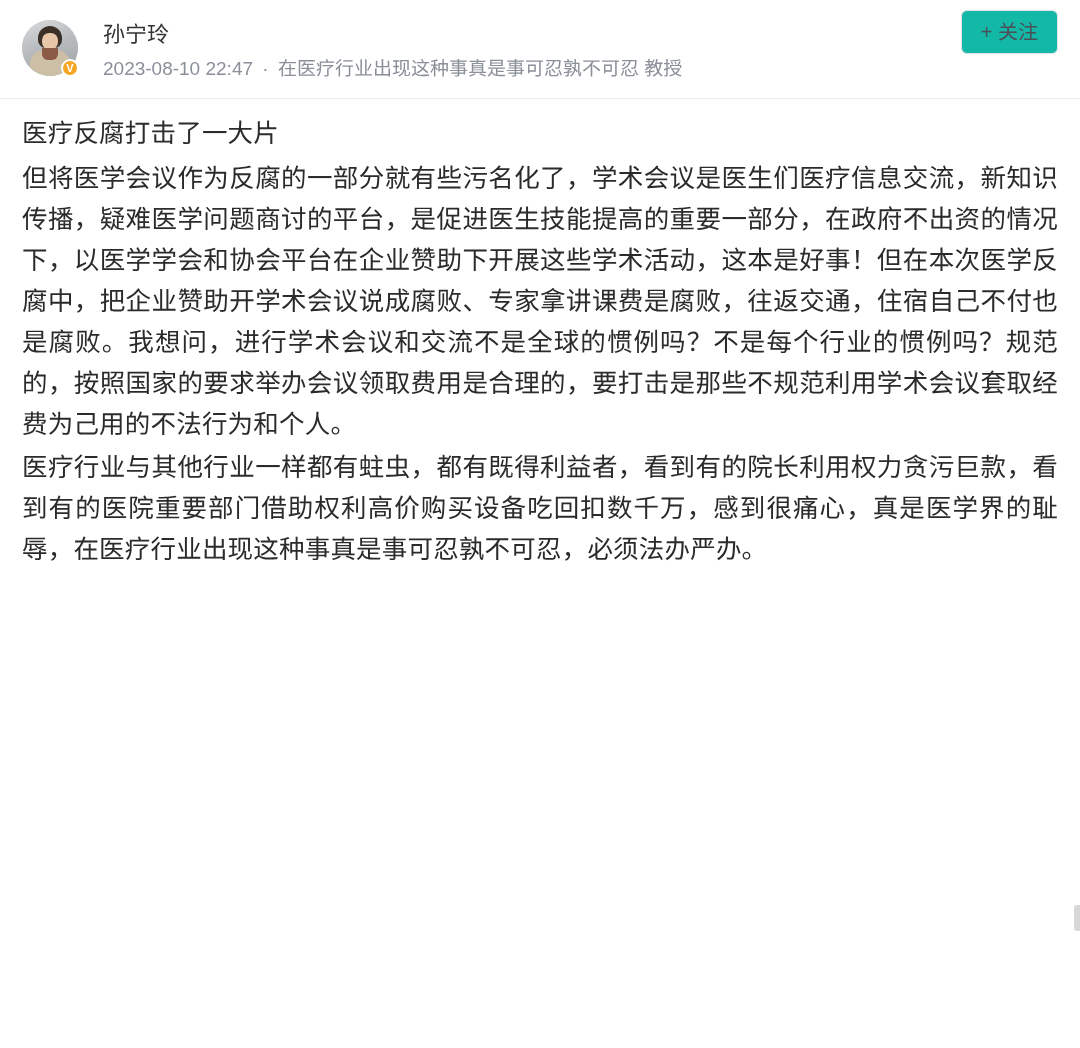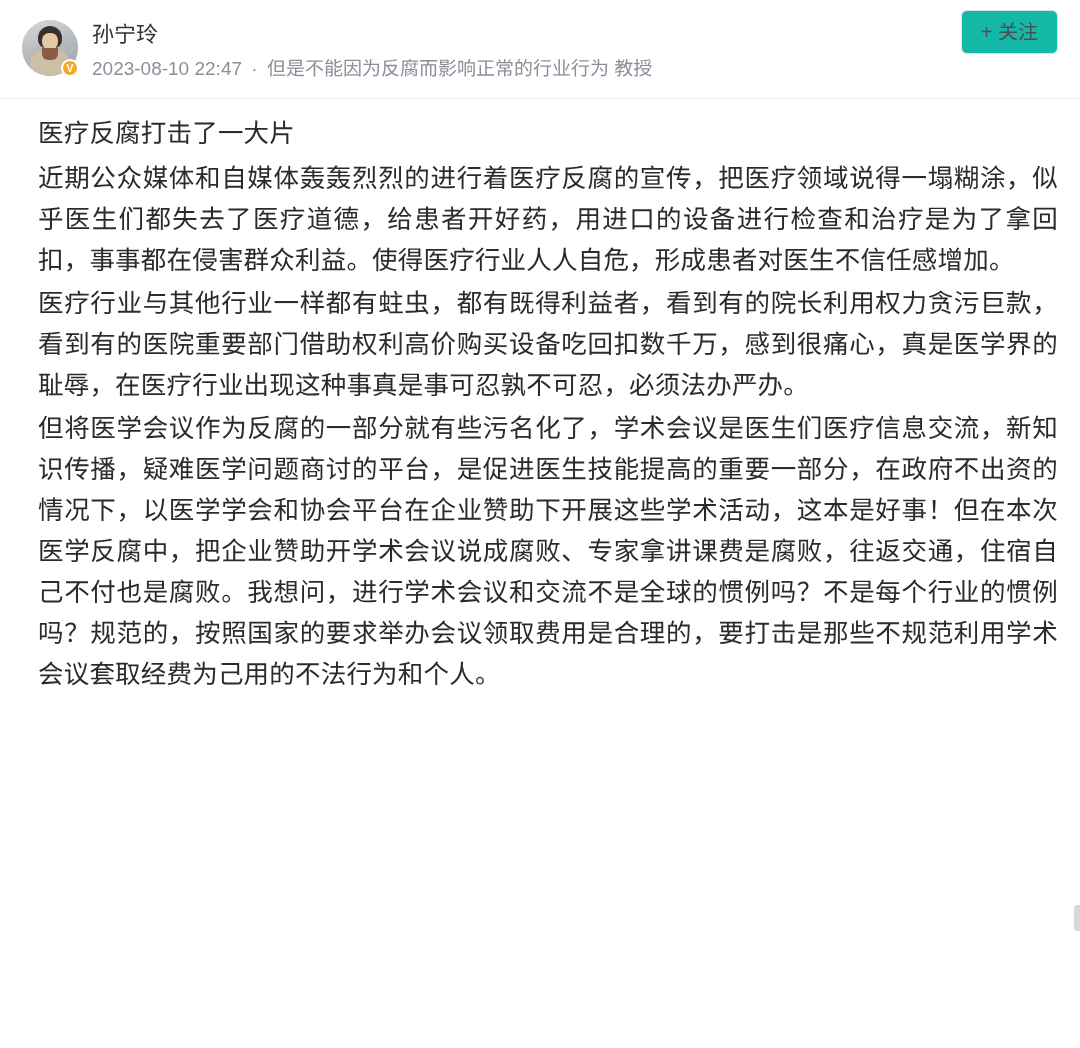--- a/index.html
+++ b/index.html
@@ -88,21 +88,21 @@
     border-radius: 50%;
     background: #f5a623;
     border: 2px solid #fff;
     color: #fff;
     font-size: 11px;
     line-height: 15px;
     text-align: center;
     font-weight: bold;
   }
   .header-text {
-    margin-left: 14px;
+    margin-left: 25px;
     padding-top: 2px;
     min-width: 0;
   }
   .username {
     font-size: 22px;
     color: #333333;
     line-height: 30px;
     white-space: nowrap;
   }
   .meta {
@@ -130,21 +130,21 @@
   .divider {
     height: 1px;
     background: #ededee;
     margin: 8px 0 0 0;
   }
   
   .post-body {
     padding: 14px 22px 0 22px;
   }
   .post-body p {
-    margin: 0 0 2px 16px;
+    margin: 0 0 2px 0;
     font-size: 25.5px;
     line-height: 41px;
     color: #2b2b2b;
     letter-spacing: 0.2px;
     text-align: justify;
     text-justify: inter-ideograph;
   }
   .post-body p.title {
     margin-bottom: 4px;
   }
@@ -175,30 +175,29 @@
         <div class="a-scarf"></div>
       </div>
       <div class="verify-badge">V</div>
     </div>
 
     <div class="header-text">
       <div class="username">孙宁玲</div>
       <div class="meta">
         <span>2023-08-10 22:47</span>
         <span class="dot">·</span>
-        <span>但是不能因为反腐而影响正常的行业行为 教授</span>
+        <span>在医疗行业出现这种事真是事可忍孰不可忍 教授</span>
       </div>
     </div>
 
     <button class="follow-btn">+ 关注</button>
   </div>
 
   <div class="divider"></div>
 
   <div class="post-body">
     <p class="title">医疗反腐打击了一大片</p>
-    <p>近期公众媒体和自媒体轰轰烈烈的进行着医疗反腐的宣传，把医疗领域说得一塌糊涂，似乎医生们都失去了医疗道德，给患者开好药，用进口的设备进行检查和治疗是为了拿回扣，事事都在侵害群众利益。使得医疗行业人人自危，形成患者对医生不信任感增加。</p>
+    <p>但将医学会议作为反腐的一部分就有些污名化了，学术会议是医生们医疗信息交流，新知识传播，疑难医学问题商讨的平台，是促进医生技能提高的重要一部分，在政府不出资的情况下，以医学学会和协会平台在企业赞助下开展这些学术活动，这本是好事！但在本次医学反腐中，把企业赞助开学术会议说成腐败、专家拿讲课费是腐败，往返交通，住宿自己不付也是腐败。我想问，进行学术会议和交流不是全球的惯例吗？不是每个行业的惯例吗？规范的，按照国家的要求举办会议领取费用是合理的，要打击是那些不规范利用学术会议套取经费为己用的不法行为和个人。</p>
     <p>医疗行业与其他行业一样都有蛀虫，都有既得利益者，看到有的院长利用权力贪污巨款，看到有的医院重要部门借助权利高价购买设备吃回扣数千万，感到很痛心，真是医学界的耻辱，在医疗行业出现这种事真是事可忍孰不可忍，必须法办严办。</p>
-    <p>但将医学会议作为反腐的一部分就有些污名化了，学术会议是医生们医疗信息交流，新知识传播，疑难医学问题商讨的平台，是促进医生技能提高的重要一部分，在政府不出资的情况下，以医学学会和协会平台在企业赞助下开展这些学术活动，这本是好事！但在本次医学反腐中，把企业赞助开学术会议说成腐败、专家拿讲课费是腐败，往返交通，住宿自己不付也是腐败。我想问，进行学术会议和交流不是全球的惯例吗？不是每个行业的惯例吗？规范的，按照国家的要求举办会议领取费用是合理的，要打击是那些不规范利用学术会议套取经费为己用的不法行为和个人。</p>
   </div>
 
   <div class="edge-sliver"></div>
 </div>
 
 </body></html>

